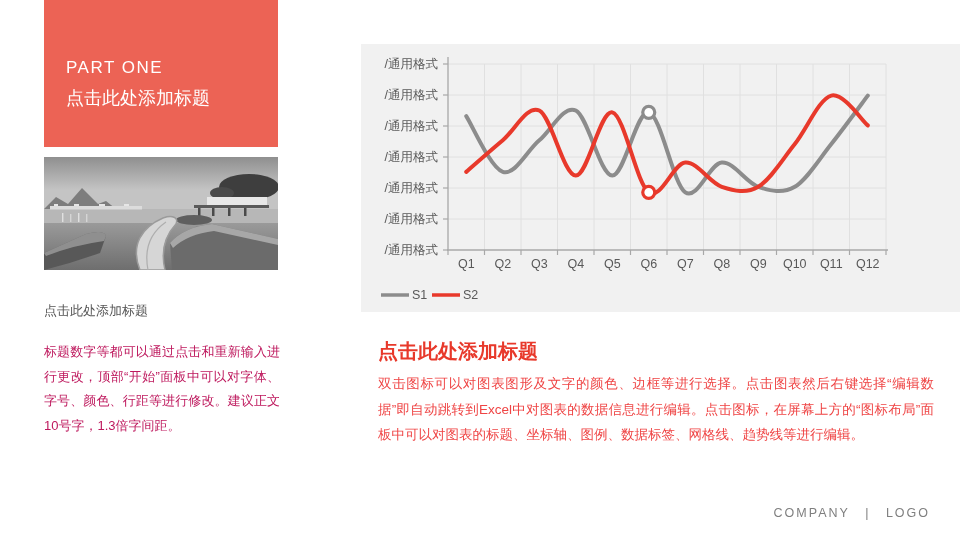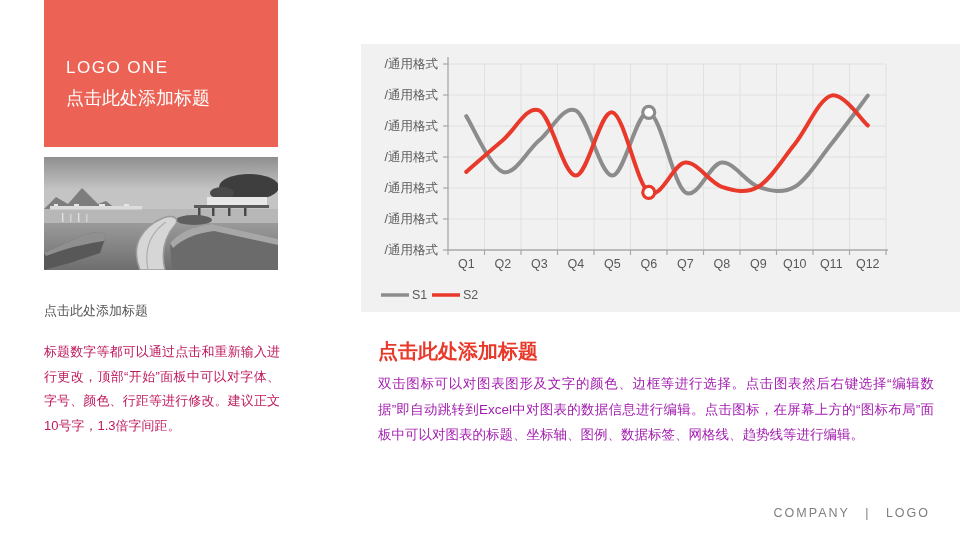--- a/index.html
+++ b/index.html
@@ -20,34 +20,34 @@
   .left-body{position:absolute;left:44px;top:340px;width:236px;font-size:13px;
              color:#be185d;line-height:1.9;text-align:justify;}
 
   
   .chart-panel{position:absolute;left:361px;top:44px;width:610px;height:268px;background:#F1F1F1;}
   .chart-panel svg{display:block;width:538px;height:268px;}
 
   
   .right-heading{position:absolute;left:378px;top:338px;font-size:20px;font-weight:bold;color:#E8392B;}
   .right-body{position:absolute;left:378px;top:371px;width:556px;font-size:13.5px;
-              color:#a21caf;line-height:1.9;text-align:justify;}
+              color:#ef4444;line-height:1.9;text-align:justify;}
 
   
   .footer{position:absolute;right:30px;bottom:20px;color:#7f7f7f;font-size:12.5px;
           letter-spacing:2px;margin-top:35px;}
   .footer .divider{margin:0 10px;color:#7f7f7f;}
 </style>
 </head>
 <body>
 
 <div class="slide">
 
   <div class="accent-box" style="background: rgb(236, 99, 85);">
-    <div class="part-label">LOGO ONE</div>
+    <div class="part-label">PART ONE</div>
     <div class="accent-title">点击此处添加标题</div>
   </div>
 
   <svg class="photo" viewBox="0 0 234 113" aria-hidden="true">
     <defs>
       <linearGradient id="sky" x1="0" y1="0" x2="0" y2="1">
         <stop offset="0" stop-color="#8f8f8f"></stop>
           <stop offset="0.55" stop-color="#c4c4c4"></stop>
       </linearGradient>
       <linearGradient id="beach" x1="0" y1="0" x2="0" y2="1">

